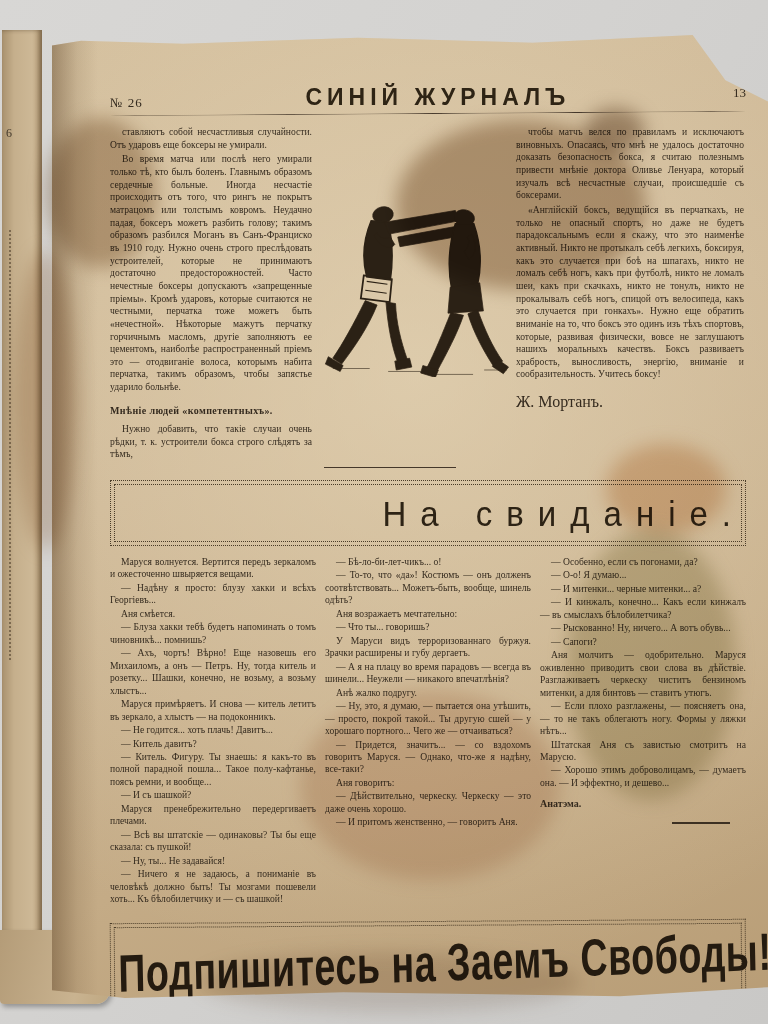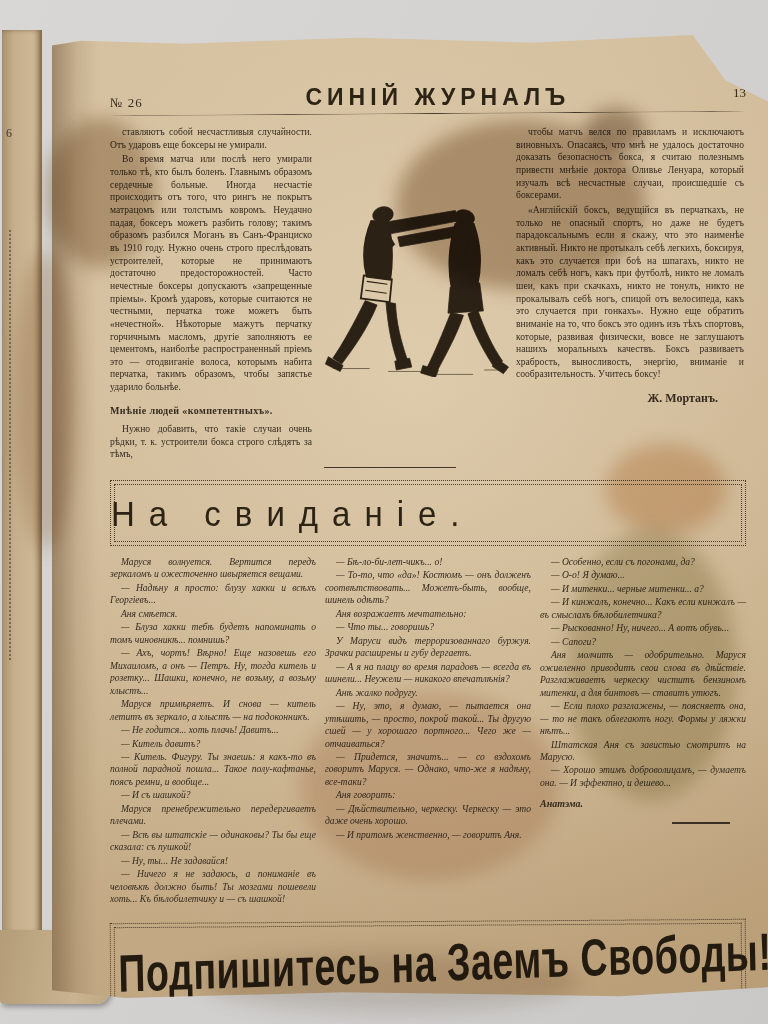--- a/index.html
+++ b/index.html
@@ -57,32 +57,32 @@
   .mast-rule{border:0;border-top:1.6px solid #44372a;margin:2px 0 0 0;
     transform:rotate(-.4deg);border-radius:50%;}
   
   .article{display:flex;margin-top:12px;}
   .a-col{font-size:9.6px;line-height:1.32;text-align:justify;}
   .a-col.left{width:202px;}
   .a-col.right{width:228px;}
   .a-fig{width:204px;padding:52px 6px 0 6px;box-sizing:border-box;}
   .a-col p{margin:0 0 2px 0;text-indent:12px;}
   .a-subhead{font-weight:bold;font-size:10px;margin:10px 0 6px 0;letter-spacing:.4px;}
-  .a-sign{text-align:right;font-weight:bold;font-size:12px;margin-top:10px;padding-right:26px;}
+  .a-sign{text-align:left;font-weight:normal;font-size:16px;margin-top:10px;padding-right:26px;}
   .article-divider{width:132px;border-top:1.2px solid #44372a;margin:4px 0 0 214px;}
   
   .story-box{
     margin-top:12px;border:1.5px dotted #4a3c28;outline:1.5px dotted #4a3c28;
-    outline-offset:-5px;padding:14px 0 12px 0;text-align:left;
+    outline-offset:-5px;padding:14px 0 12px 0;text-align:right;
   }
   .story-title{
     font-family:"Liberation Sans",sans-serif;font-size:33px;letter-spacing:14px;
     color:#2d2315;transform:scaleY(1.05);display:inline-block;
   }
-  .story{display:flex;gap:9px;margin-top:10px;font-style:italic;}
+  .story{display:flex;gap:9px;margin-top:10px;}
   .s-col{flex:1;font-size:9.6px;line-height:1.3;text-align:justify;}
   .s-col p{margin:0 0 1px 0;text-indent:11px;}
   .s-sign{text-align:left;font-weight:bold;font-size:10px;margin-top:8px;padding-right:18px;}
   .story-divider{width:58px;border-top:2px solid #3c3022;margin:12px auto 0 64%;}
   
   .banner-box{
     margin-top:14px;border:1.5px dotted #4a3c28;outline:1.5px dotted #4a3c28;
     outline-offset:-5px;padding:20px 4px 24px 4px;text-align:center;
     transform:rotate(-.4deg);
   }

